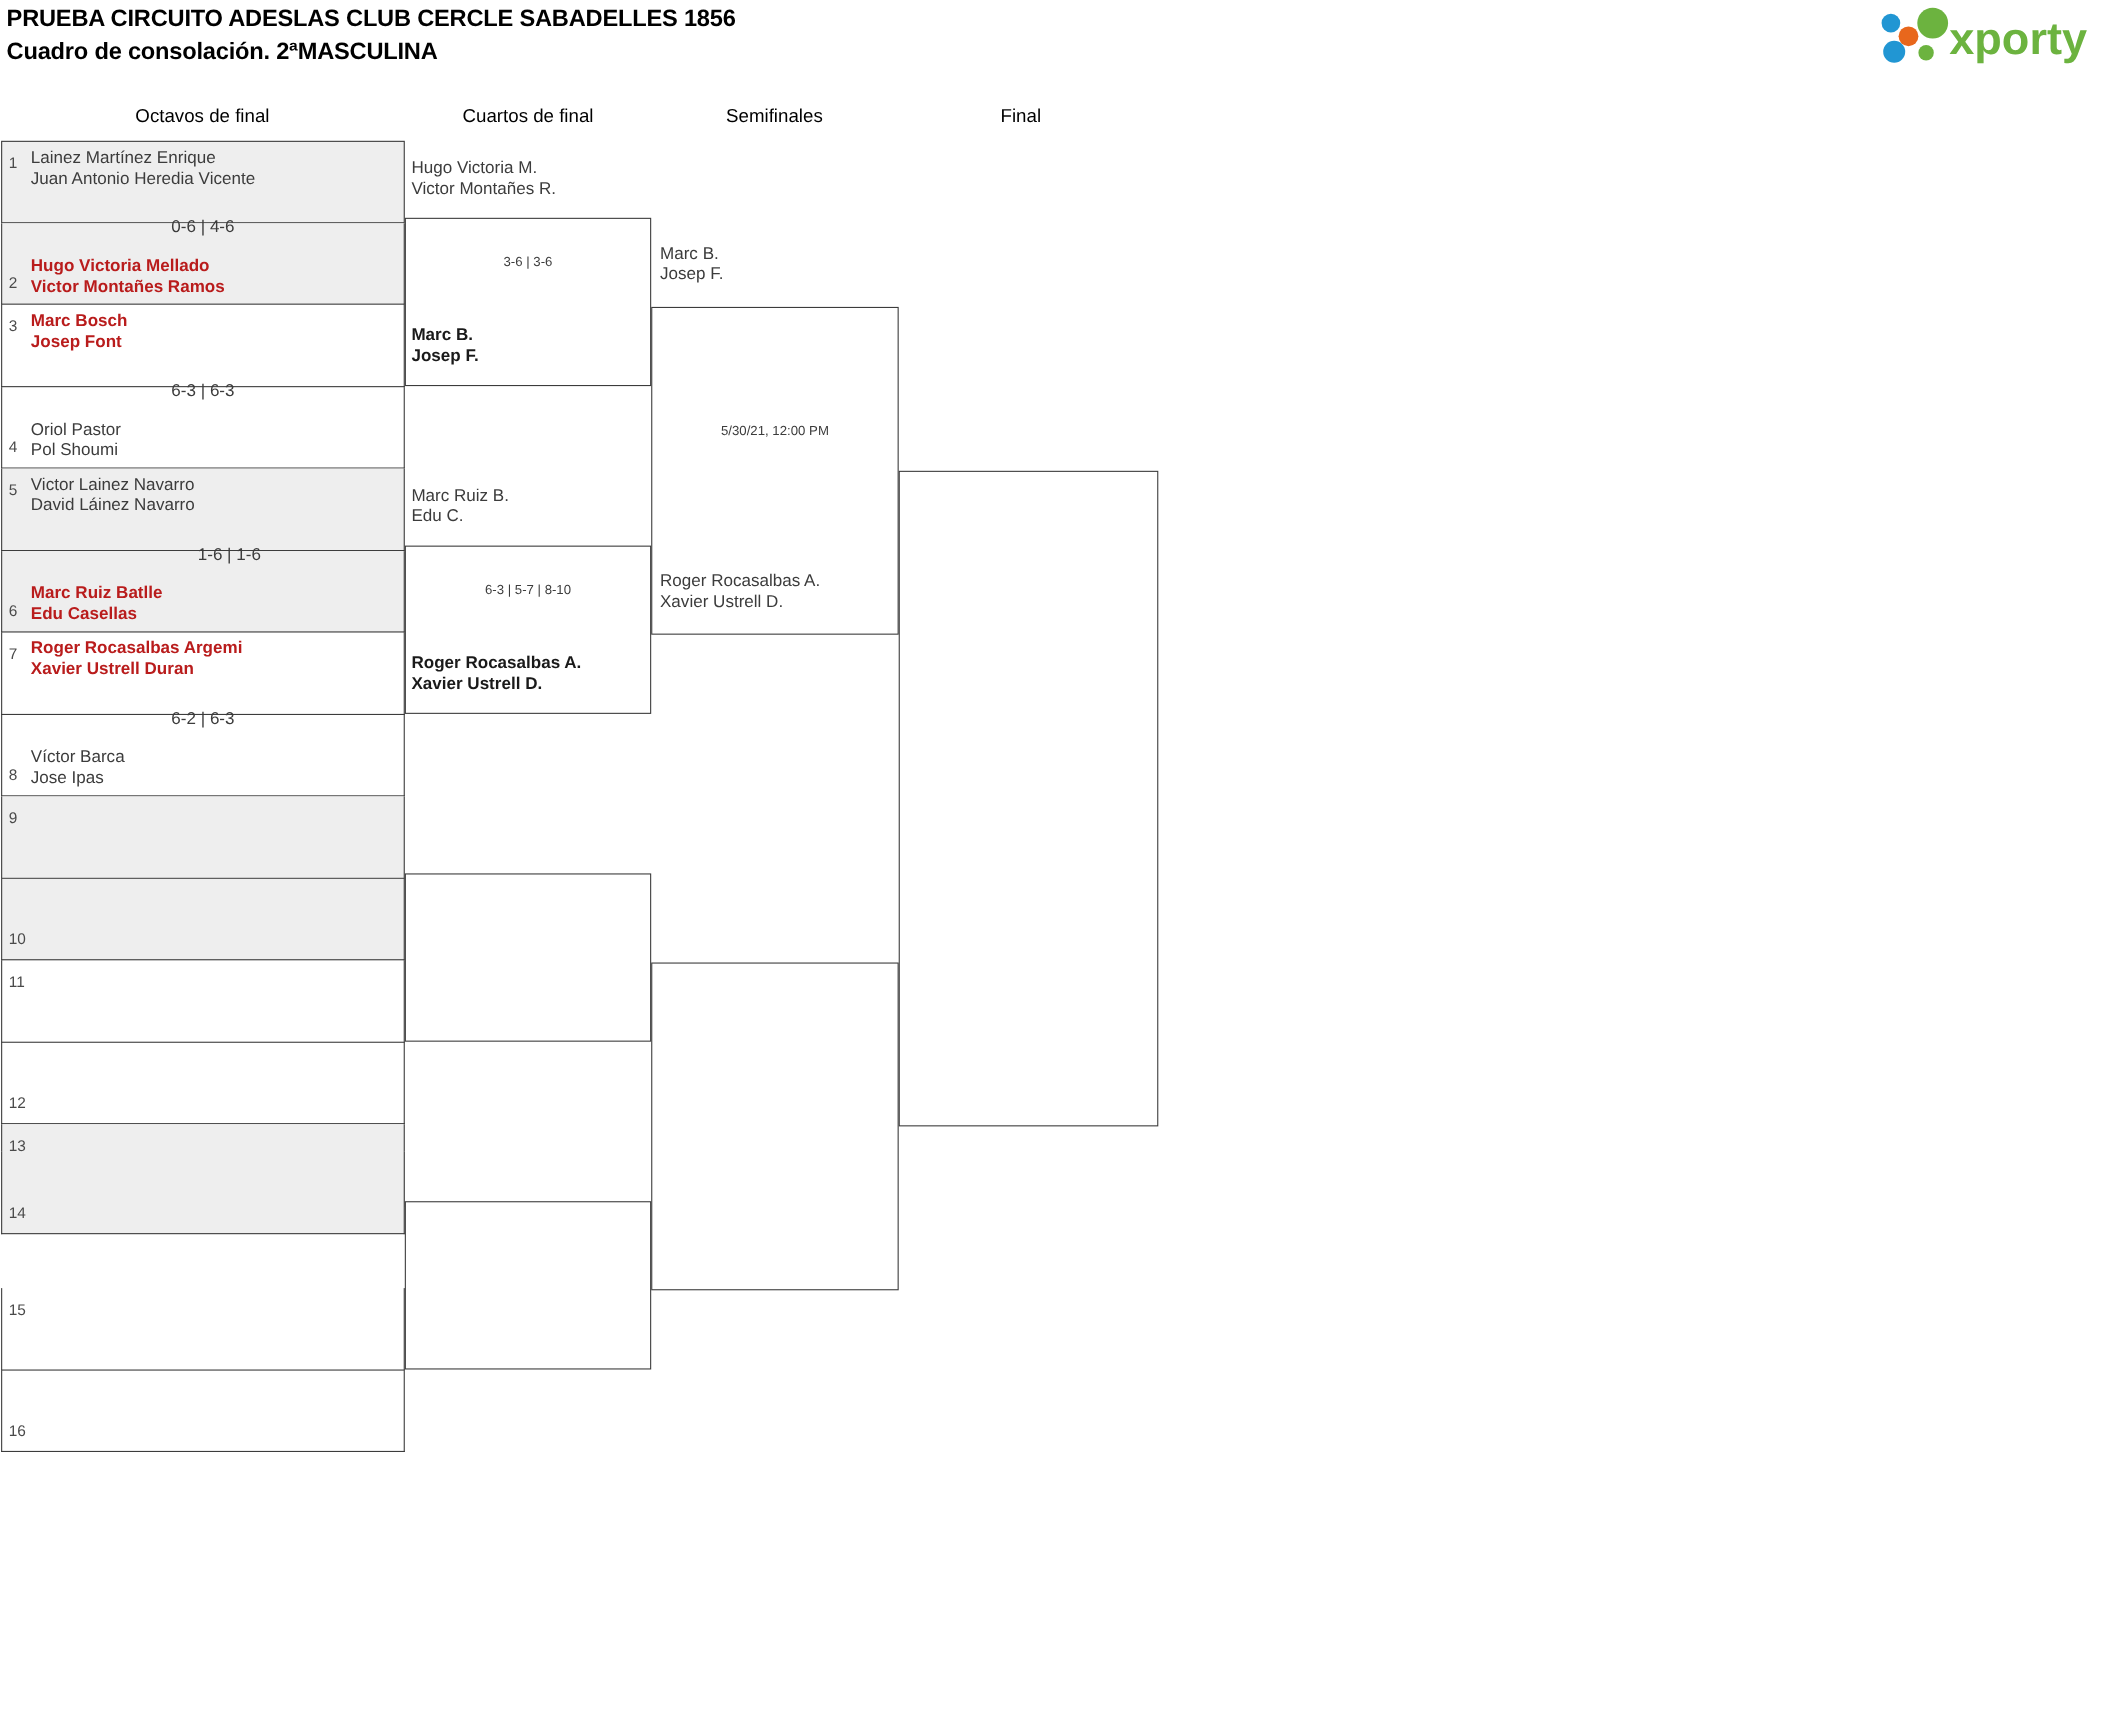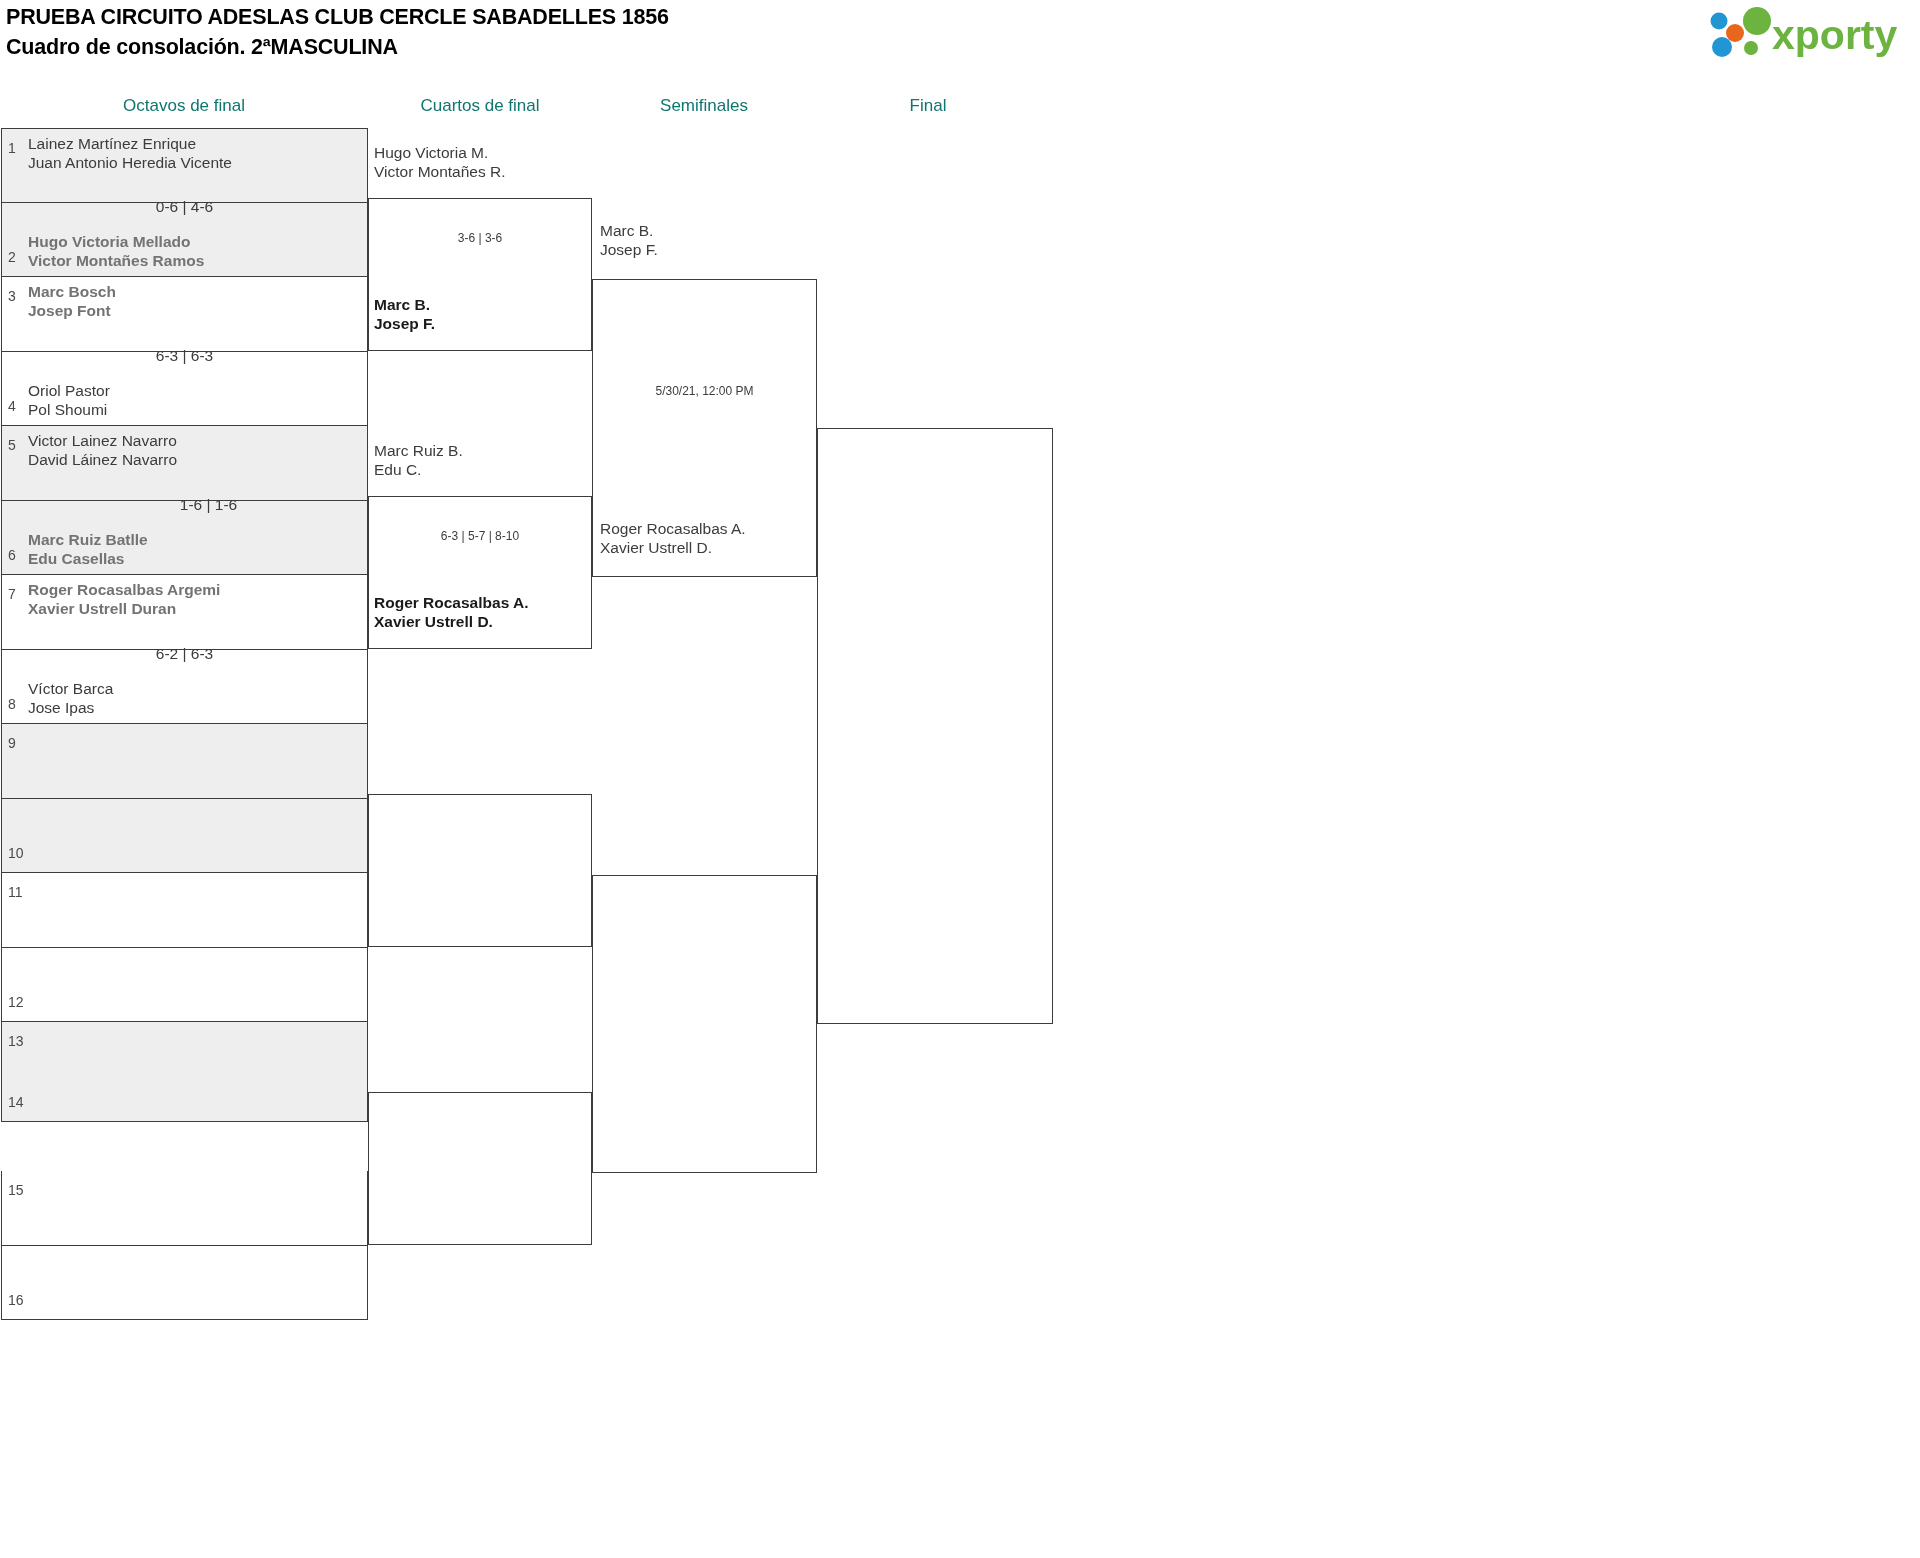--- a/index.html
+++ b/index.html
@@ -40,21 +40,21 @@
     width: 200px;
     height: 56px;
   }
   #brand-logo svg { display: block; }
 
   
   .round-header {
     position: absolute;
     top: 96px;
     font-size: 17px;
-    color: #0f766e;
+    color: #000000;
     text-align: center;
     white-space: nowrap;
   }
 
   
   #bracket {
     position: absolute;
     left: 0;
     top: 0;
     width: 1920px;
@@ -88,21 +88,21 @@
     position: absolute;
     left: 26px;
     right: 8px;
     font-size: 15.5px;
     line-height: 18.5px;
     color: #3c3c3c;
     white-space: nowrap;
   }
   .team.top { top: 6px; }
   .team.bot { bottom: 6px; }
-  .team.winner { font-weight: bold; color: #737373; }
+  .team.winner { font-weight: bold; color: #b91c1c; }
   .team .ln { display: block; }
 
   .score-r1 {
     position: absolute;
     left: 0;
     right: 0;
     text-align: center;
     font-size: 15.5px;
     color: #3c3c3c;
     white-space: nowrap;

